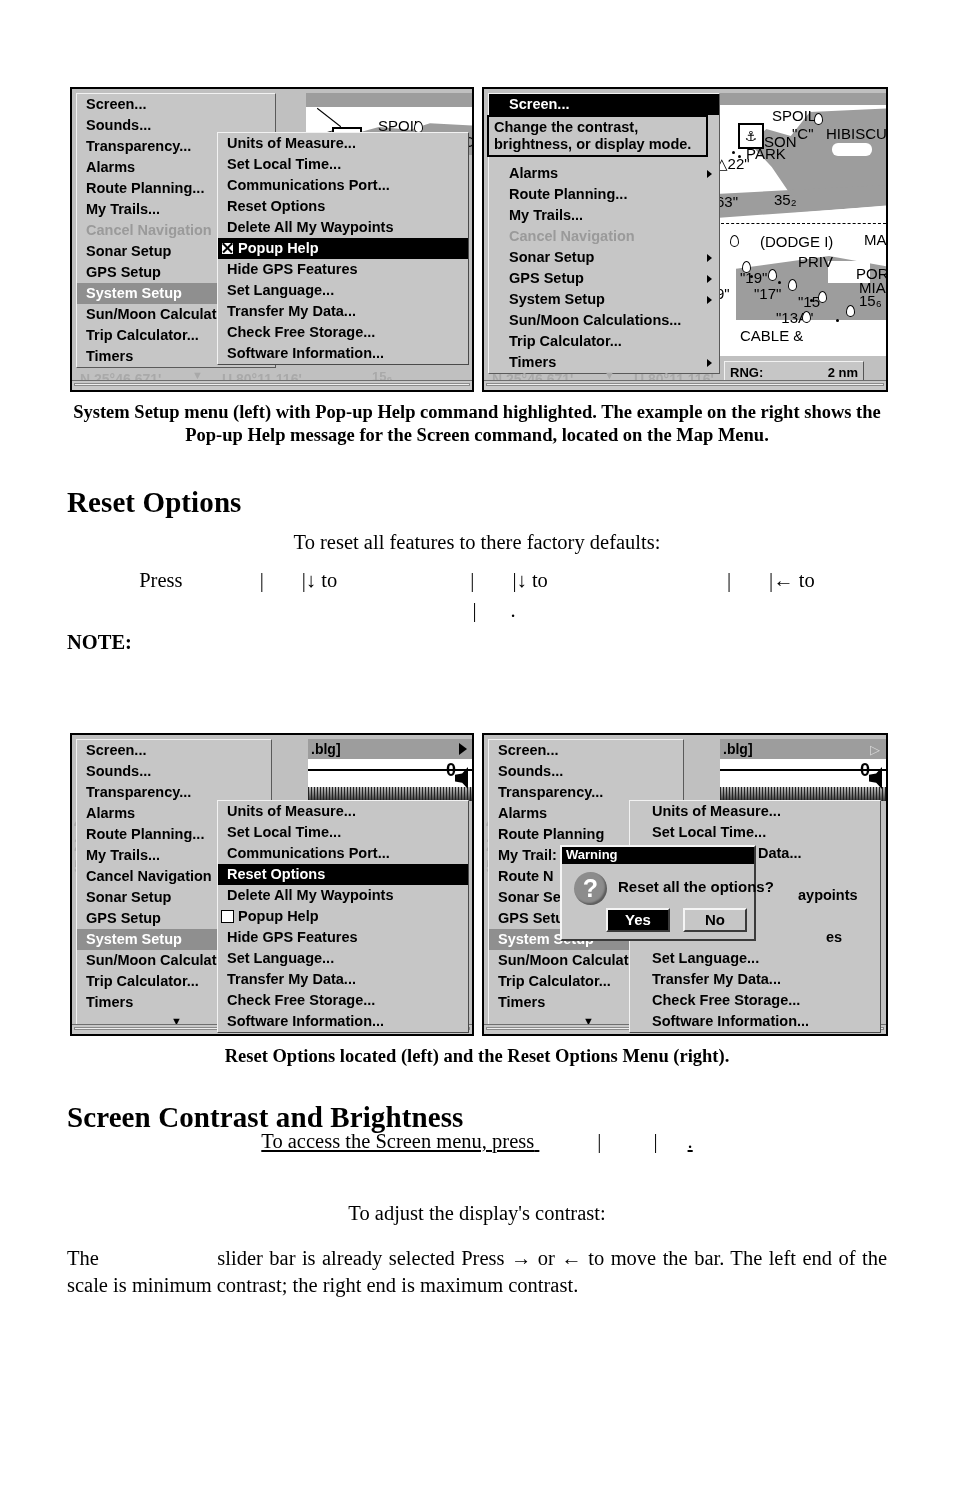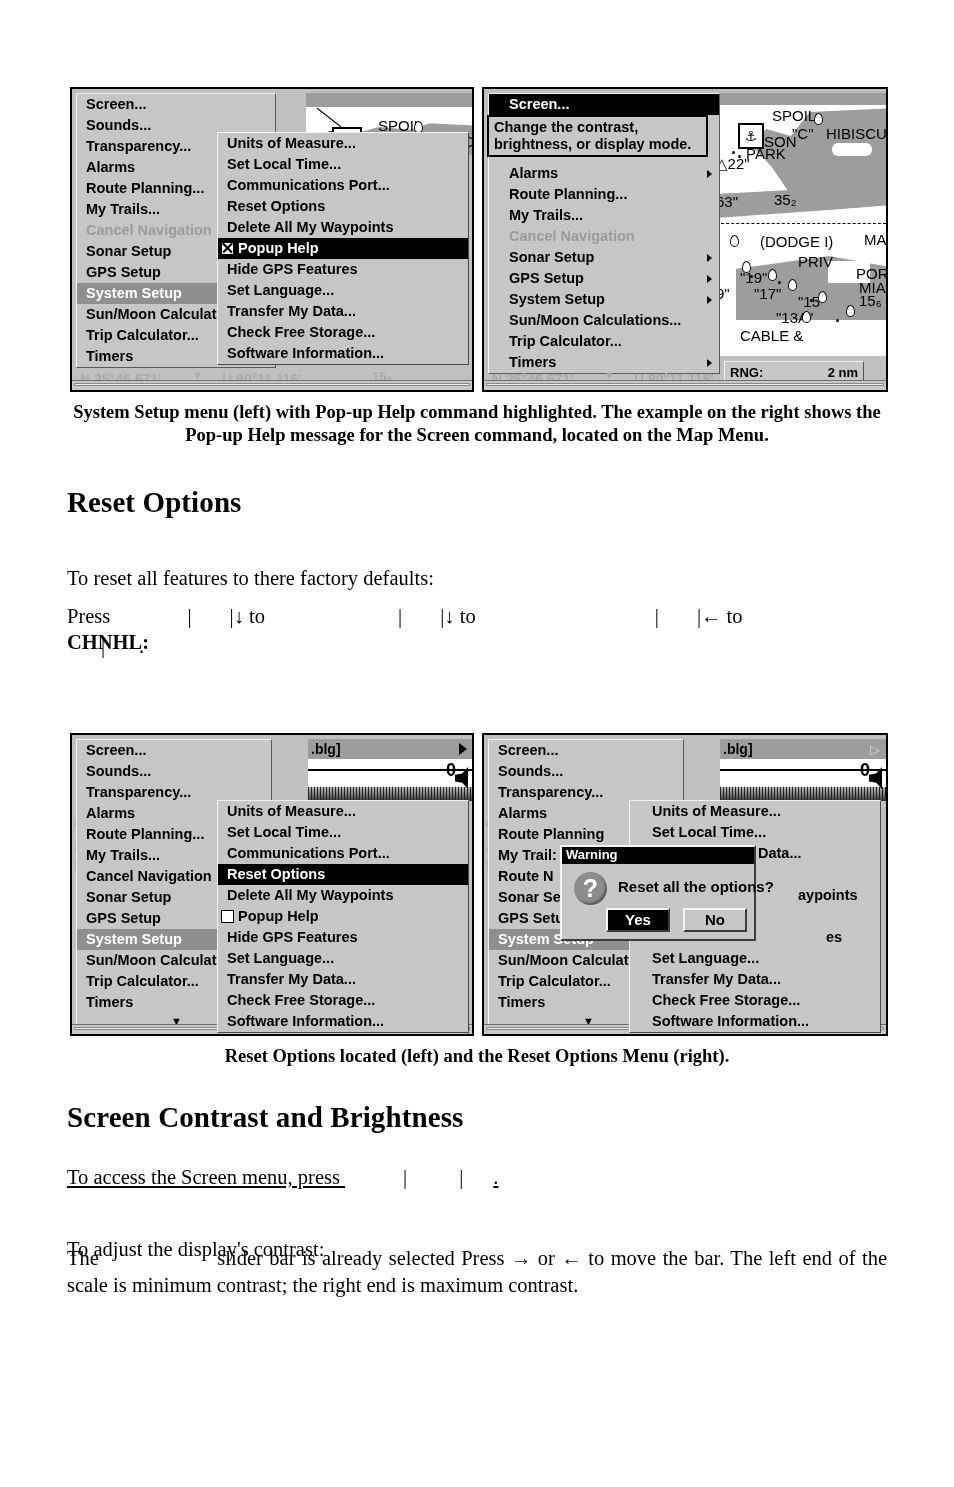--- a/index.html
+++ b/index.html
@@ -34,21 +34,21 @@
     line-height: 1.1;
     letter-spacing: 0.1px;
   }
 
   p.body-text {
     font-size: 20.5px;
     line-height: 1.30;
     margin: 0;
     text-align: justify;
   }
-  p.body-text.nojust { text-align: left; margin-top: 36px; }
+  p.body-text.nojust { text-align: center; }
 
   .note-label {
     font-size: 20.5px;
     font-weight: bold;
     margin: 0;
   }
   .note-body {
     font-size: 20.5px;
     line-height: 1.33;
     margin: 0 0 0 46px;
@@ -542,21 +542,21 @@
     <span>to</span>
     <span class="blank" style="width:128px;"></span><span class="pipe">|</span><span class="blank" style="width:38px;"></span><span class="pipe">|</span><span>↓</span>
     <span>to</span>
     <span class="blank" style="width:174px;"></span><span class="pipe">|</span><span class="blank" style="width:38px;"></span><span class="pipe">|</span><span>←</span>
     <span>to</span><br>
     <span class="blank" style="width:34px;"></span><span class="pipe">|</span><span class="blank" style="width:34px;"></span><span>.</span>
   </p>
 </div>
 
 <div class="page-body" style="top:631px;">
-  <p class="note-label">CHNHL:</p>
+  <p class="note-label">NOTE:</p>
 </div>
 
 <div class="fig" style="left:70px; top:733px; width:404px; height:303px;">
   <div class="fig-inner">
 
     <div class="ghost">
       <span style="left:6px; top:5px; font-size:14px;">So   l - [Demo Sonar Chart</span>
       <span style="left:10px; top:35px; font-size:44px; color:#b4b4b4;">365</span>
       <span style="left:2px;  top:78px; font-size:18px;">41</span>
       <span style="left:2px;  top:100px;font-size:18px;">249</span>

